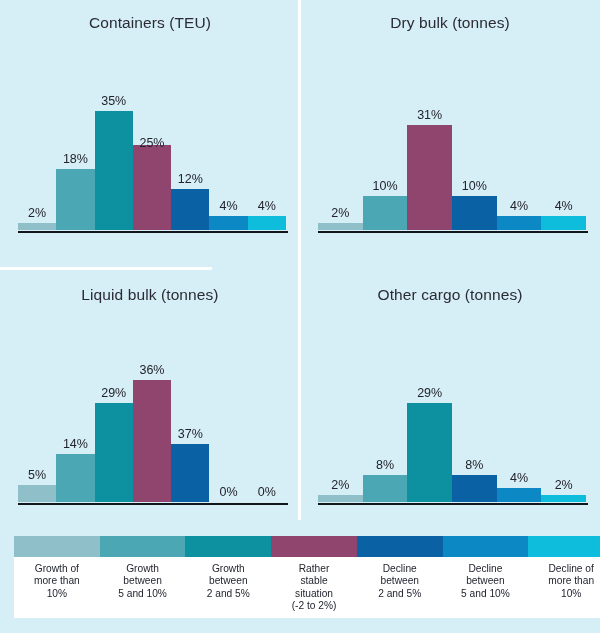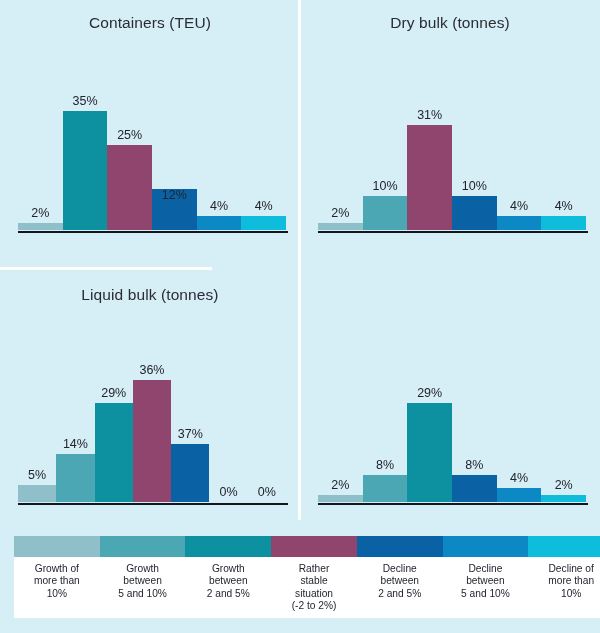--- a/index.html
+++ b/index.html
@@ -144,29 +144,33 @@
 
   <div class="panel" style="left:0; top:0;">
     <div class="panel-title">Containers (TEU)</div>
     <div class="plot">
       <div class="bars">
           <div class="barcell">
             <div class="bar-label" style="bottom: 10px;">2%</div>
             <div class="bar" style="height: 7px; background: rgb(143, 191, 201);"></div>
           </div>
           <div class="barcell">
+            <div class="bar-label" style="bottom: 64px;">18%</div>
+            <div class="bar" style="height: 61px; background: rgb(76, 167, 180);"></div>
+          </div>
+          <div class="barcell">
             <div class="bar-label" style="bottom: 122px;">35%</div>
             <div class="bar" style="height: 119px; background: rgb(13, 145, 161);"></div>
           </div>
           <div class="barcell">
-            <div class="bar-label" style="bottom: 88px;">25%</div>
+            <div class="bar-label" style="bottom: 80px;">25%</div>
             <div class="bar" style="height: 85px; background: rgb(144, 69, 111);"></div>
           </div>
           <div class="barcell">
-            <div class="bar-label" style="bottom: 28px;">12%</div>
+            <div class="bar-label" style="bottom: 44px;">12%</div>
             <div class="bar" style="height: 41px; background: rgb(10, 98, 165);"></div>
           </div>
           <div class="barcell">
             <div class="bar-label" style="bottom: 17px;">4%</div>
             <div class="bar" style="height: 14px; background: rgb(12, 136, 196);"></div>
           </div>
           <div class="barcell">
             <div class="bar-label" style="bottom: 17px;">4%</div>
             <div class="bar" style="height: 14px; background: rgb(14, 189, 220);"></div>
           </div>
@@ -239,20 +243,21 @@
           <div class="barcell">
             <div class="bar-label" style="bottom: 3px;">0%</div>
             <div class="bar" style="height: 0px; background: rgb(14, 189, 220);"></div>
           </div>
         </div>
       <div class="axis"></div>
     </div>
   </div>
 
   <div class="panel" style="left:300px; top:272px;">
+    <div class="panel-title">Other cargo (tonnes)</div>
     <div class="plot">
       <div class="bars">
           <div class="barcell">
             <div class="bar-label" style="bottom: 10px;">2%</div>
             <div class="bar" style="height: 7px; background: rgb(143, 191, 201);"></div>
           </div>
           <div class="barcell">
             <div class="bar-label" style="bottom: 30px;">8%</div>
             <div class="bar" style="height: 27px; background: rgb(76, 167, 180);"></div>
           </div>

